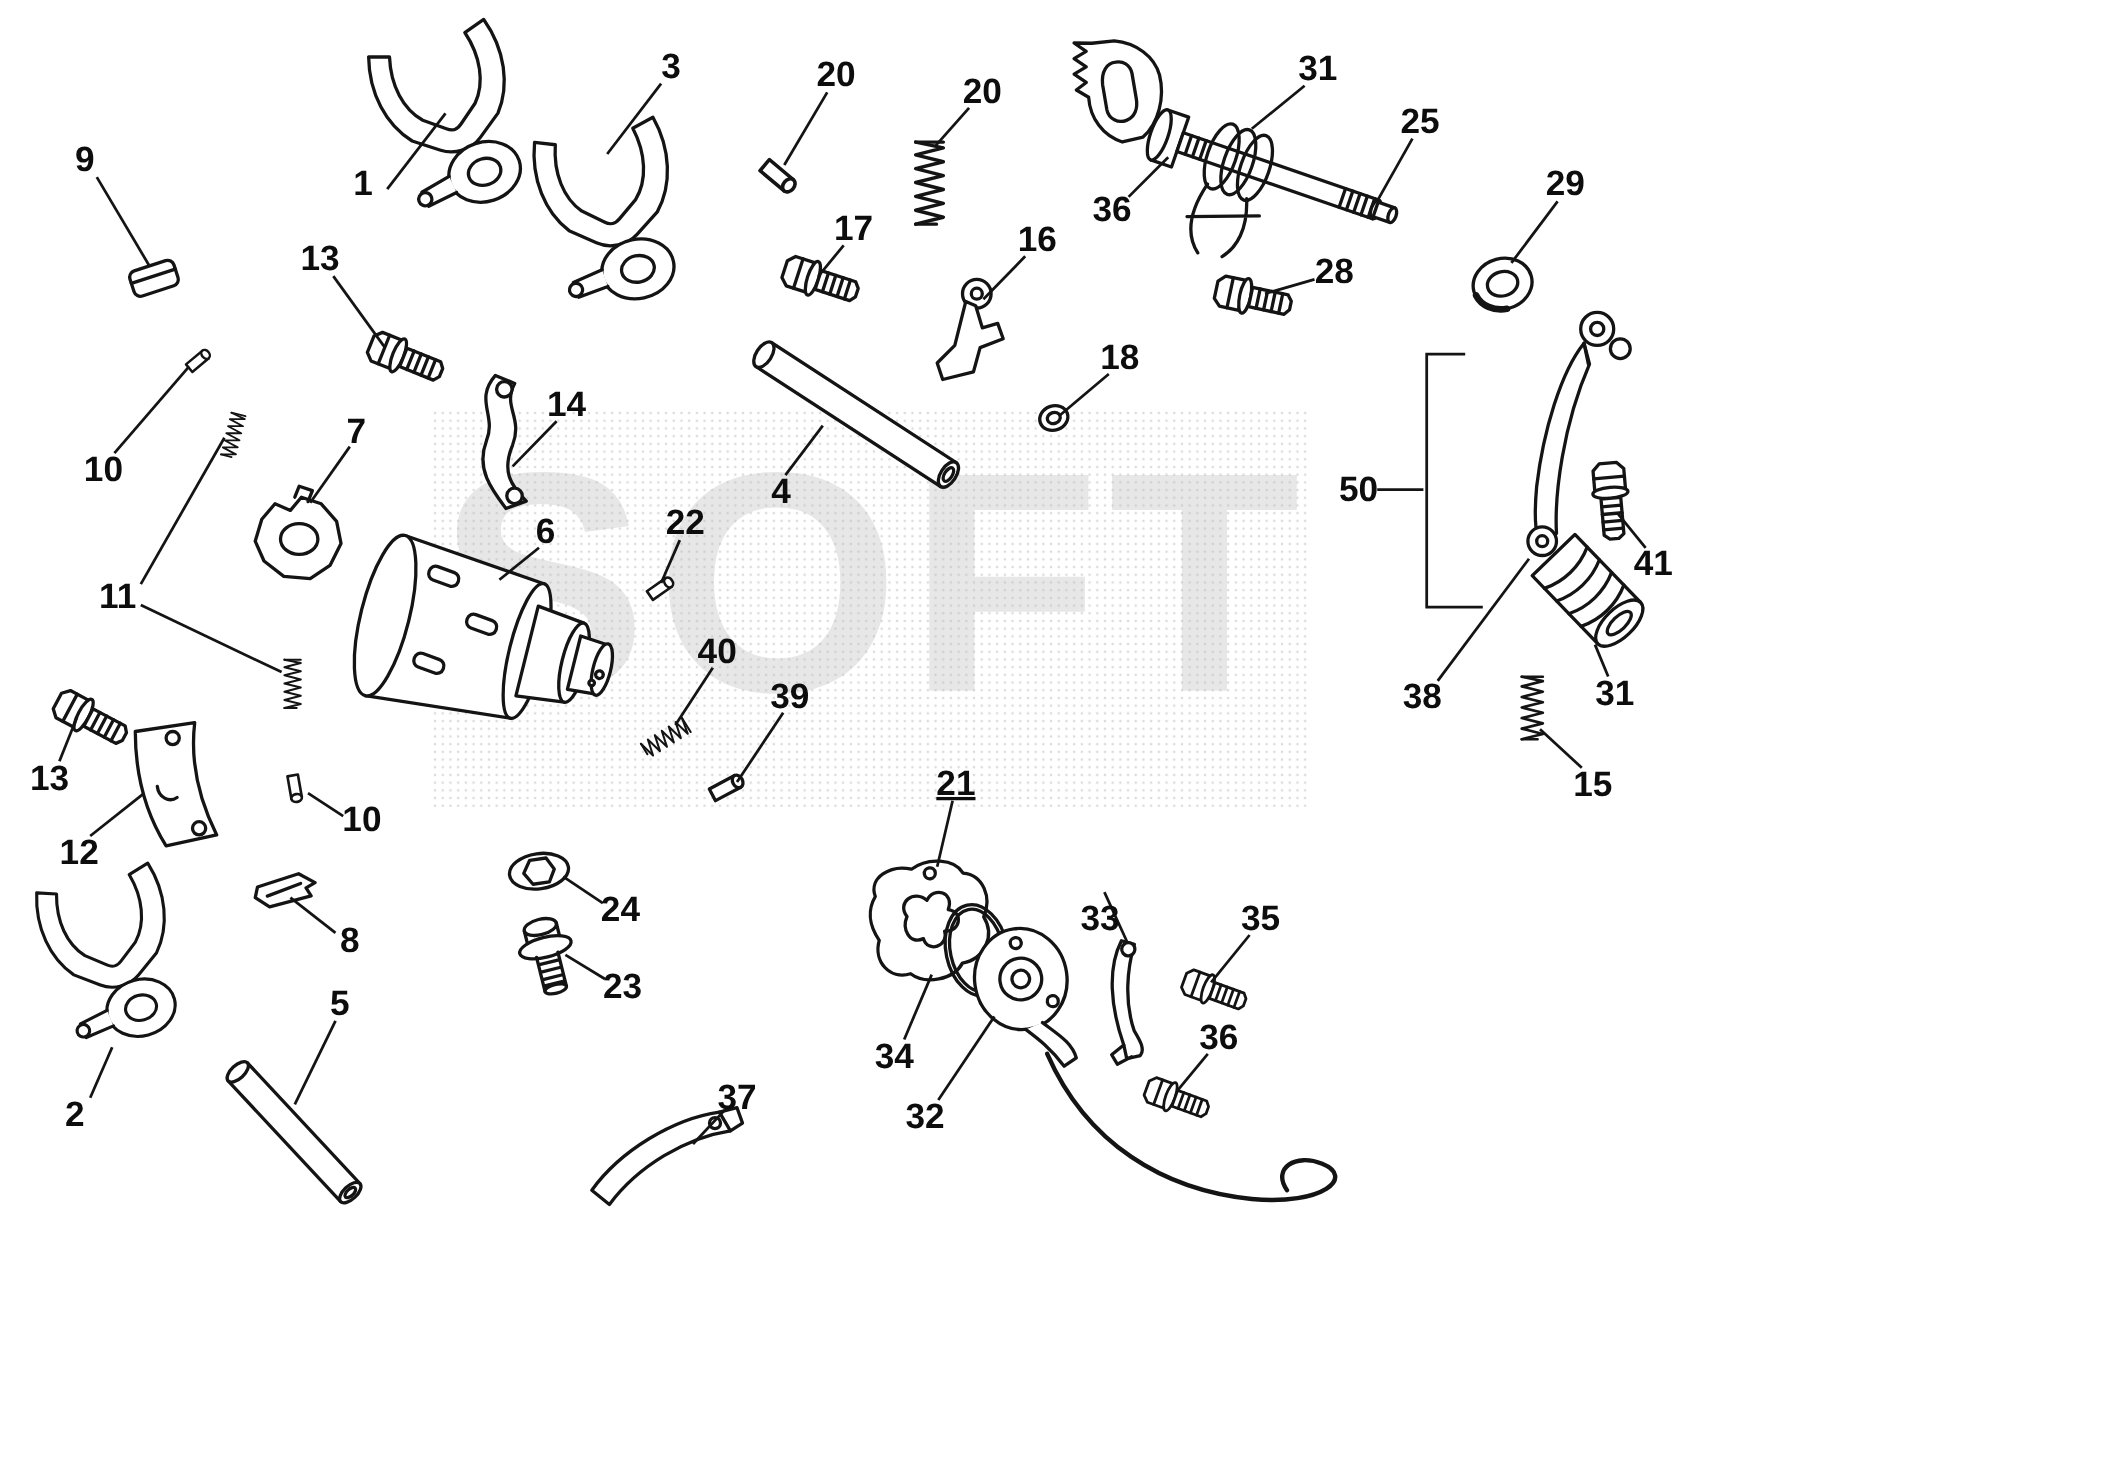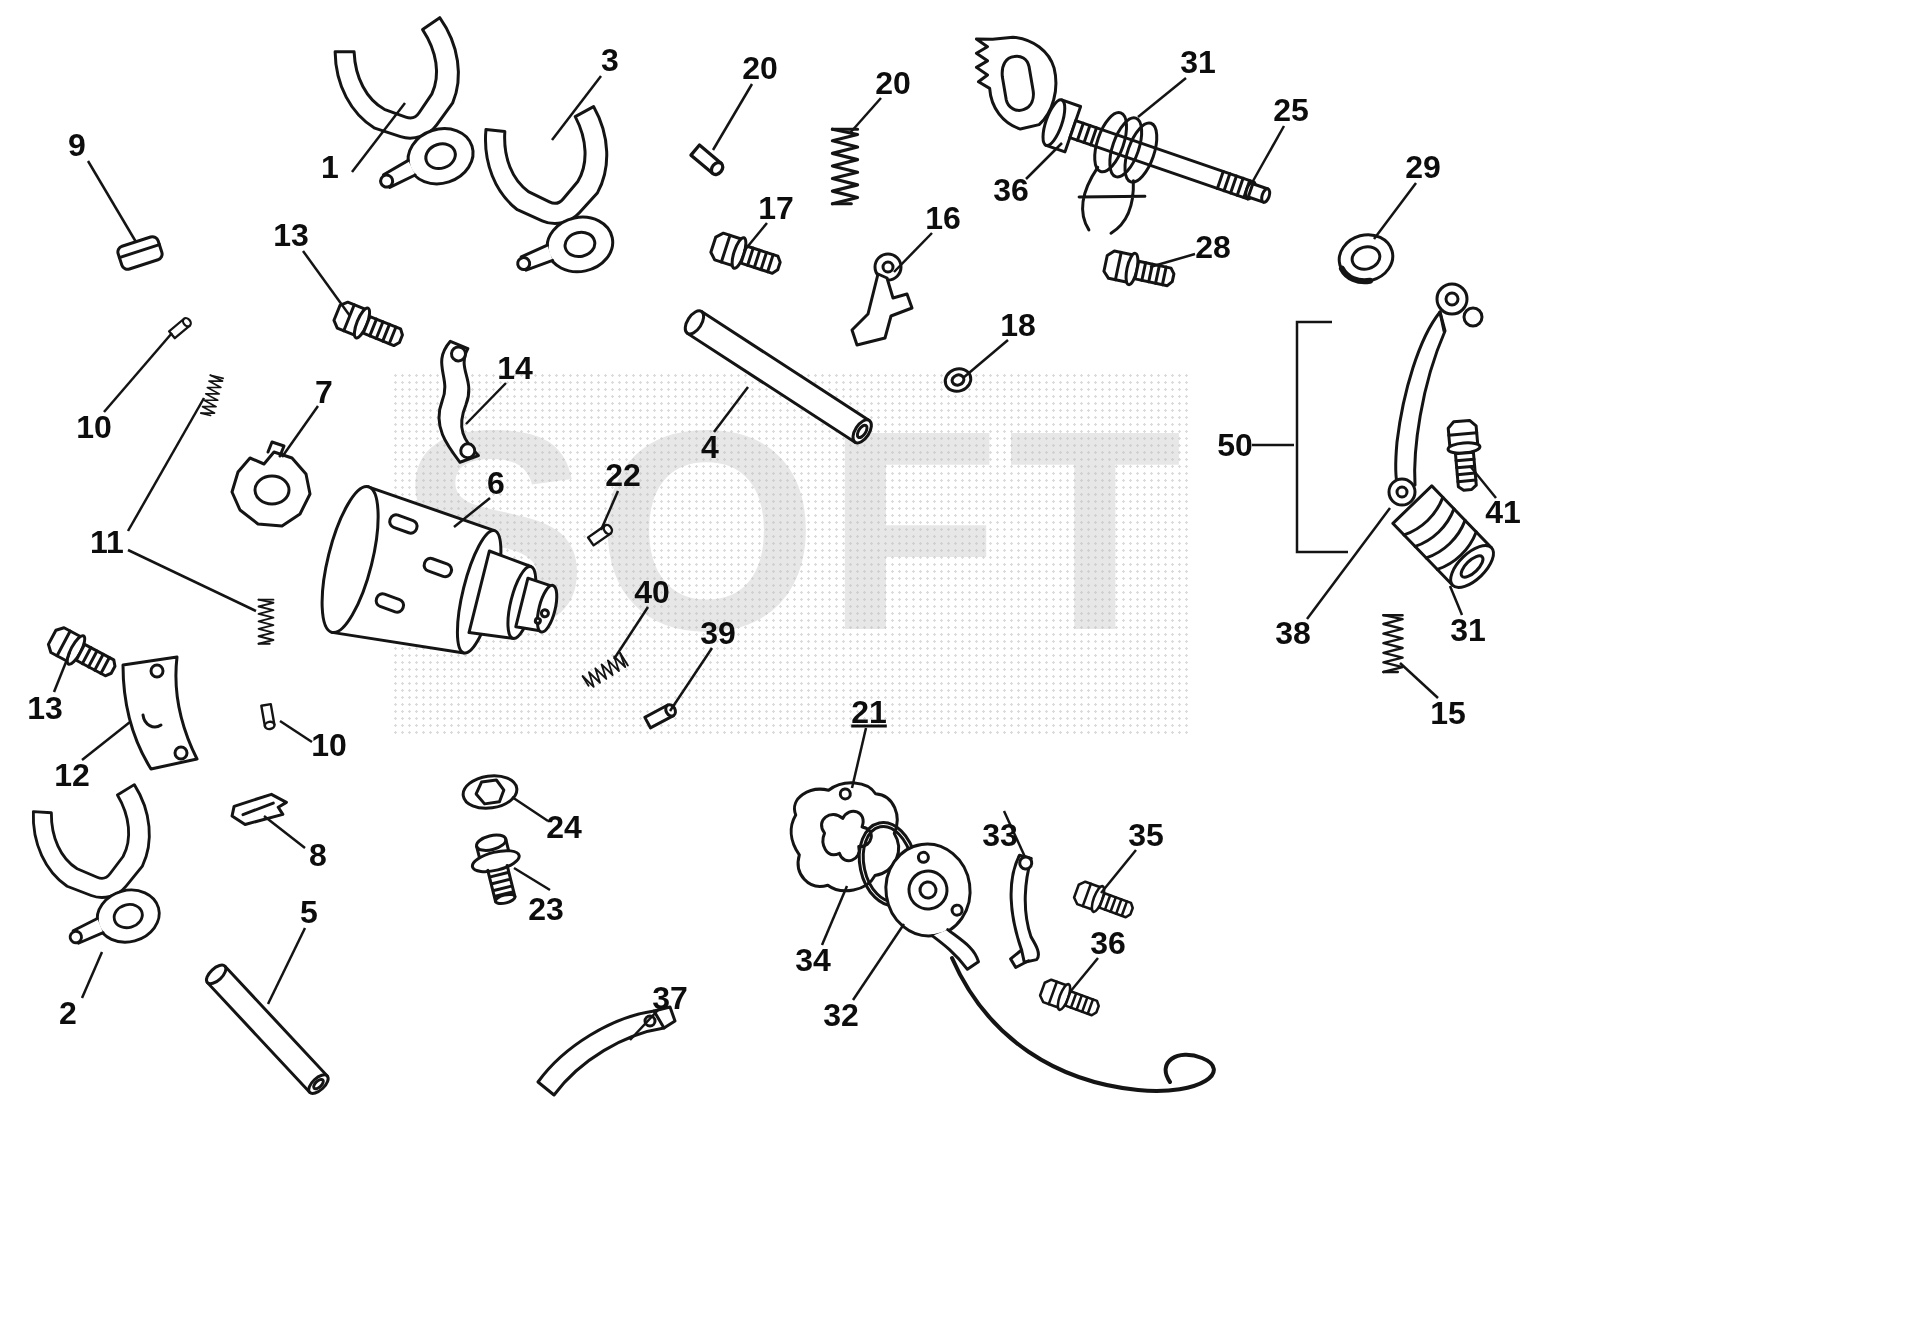--- a/index.html
+++ b/index.html
@@ -348,21 +348,21 @@
       <div class="part-label" style="left: 45px; top: 708px;">13</div>
       <div class="part-label" style="left: 515px; top: 368px;">14</div>
       <div class="part-label" style="left: 1448px; top: 713px;">15</div>
       <div class="part-label" style="left: 943px; top: 218px;">16</div>
       <div class="part-label" style="left: 776px; top: 208px;">17</div>
       <div class="part-label" style="left: 1018px; top: 325px;">18</div>
       <div class="part-label" style="left: 893px; top: 83px;">20</div>
       <div class="part-label" style="left: 760px; top: 68px;">20</div>
       <div class="part-label" style="left: 869px; top: 712px; text-decoration: underline;">21</div>
       <div class="part-label" style="left: 623px; top: 475px;">22</div>
-      <div class="part-label" style="left: 546px; top: 897px; margin-top: 12px;">23</div>
+      <div class="part-label" style="left: 566px; top: 897px;">23</div>
       <div class="part-label" style="left: 564px; top: 827px;">24</div>
       <div class="part-label" style="left: 1291px; top: 110px;">25</div>
       <div class="part-label" style="left: 1011px; top: 190px;">36</div>
       <div class="part-label" style="left: 1198px; top: 62px;">31</div>
       <div class="part-label" style="left: 1213px; top: 247px;">28</div>
       <div class="part-label" style="left: 1423px; top: 167px;">29</div>
       <div class="part-label" style="left: 1235px; top: 445px;">50</div>
       <div class="part-label" style="left: 1468px; top: 630px;">31</div>
       <div class="part-label" style="left: 841px; top: 1015px;">32</div>
       <div class="part-label" style="left: 1000px; top: 795px; margin-top: 40px;">33</div>

